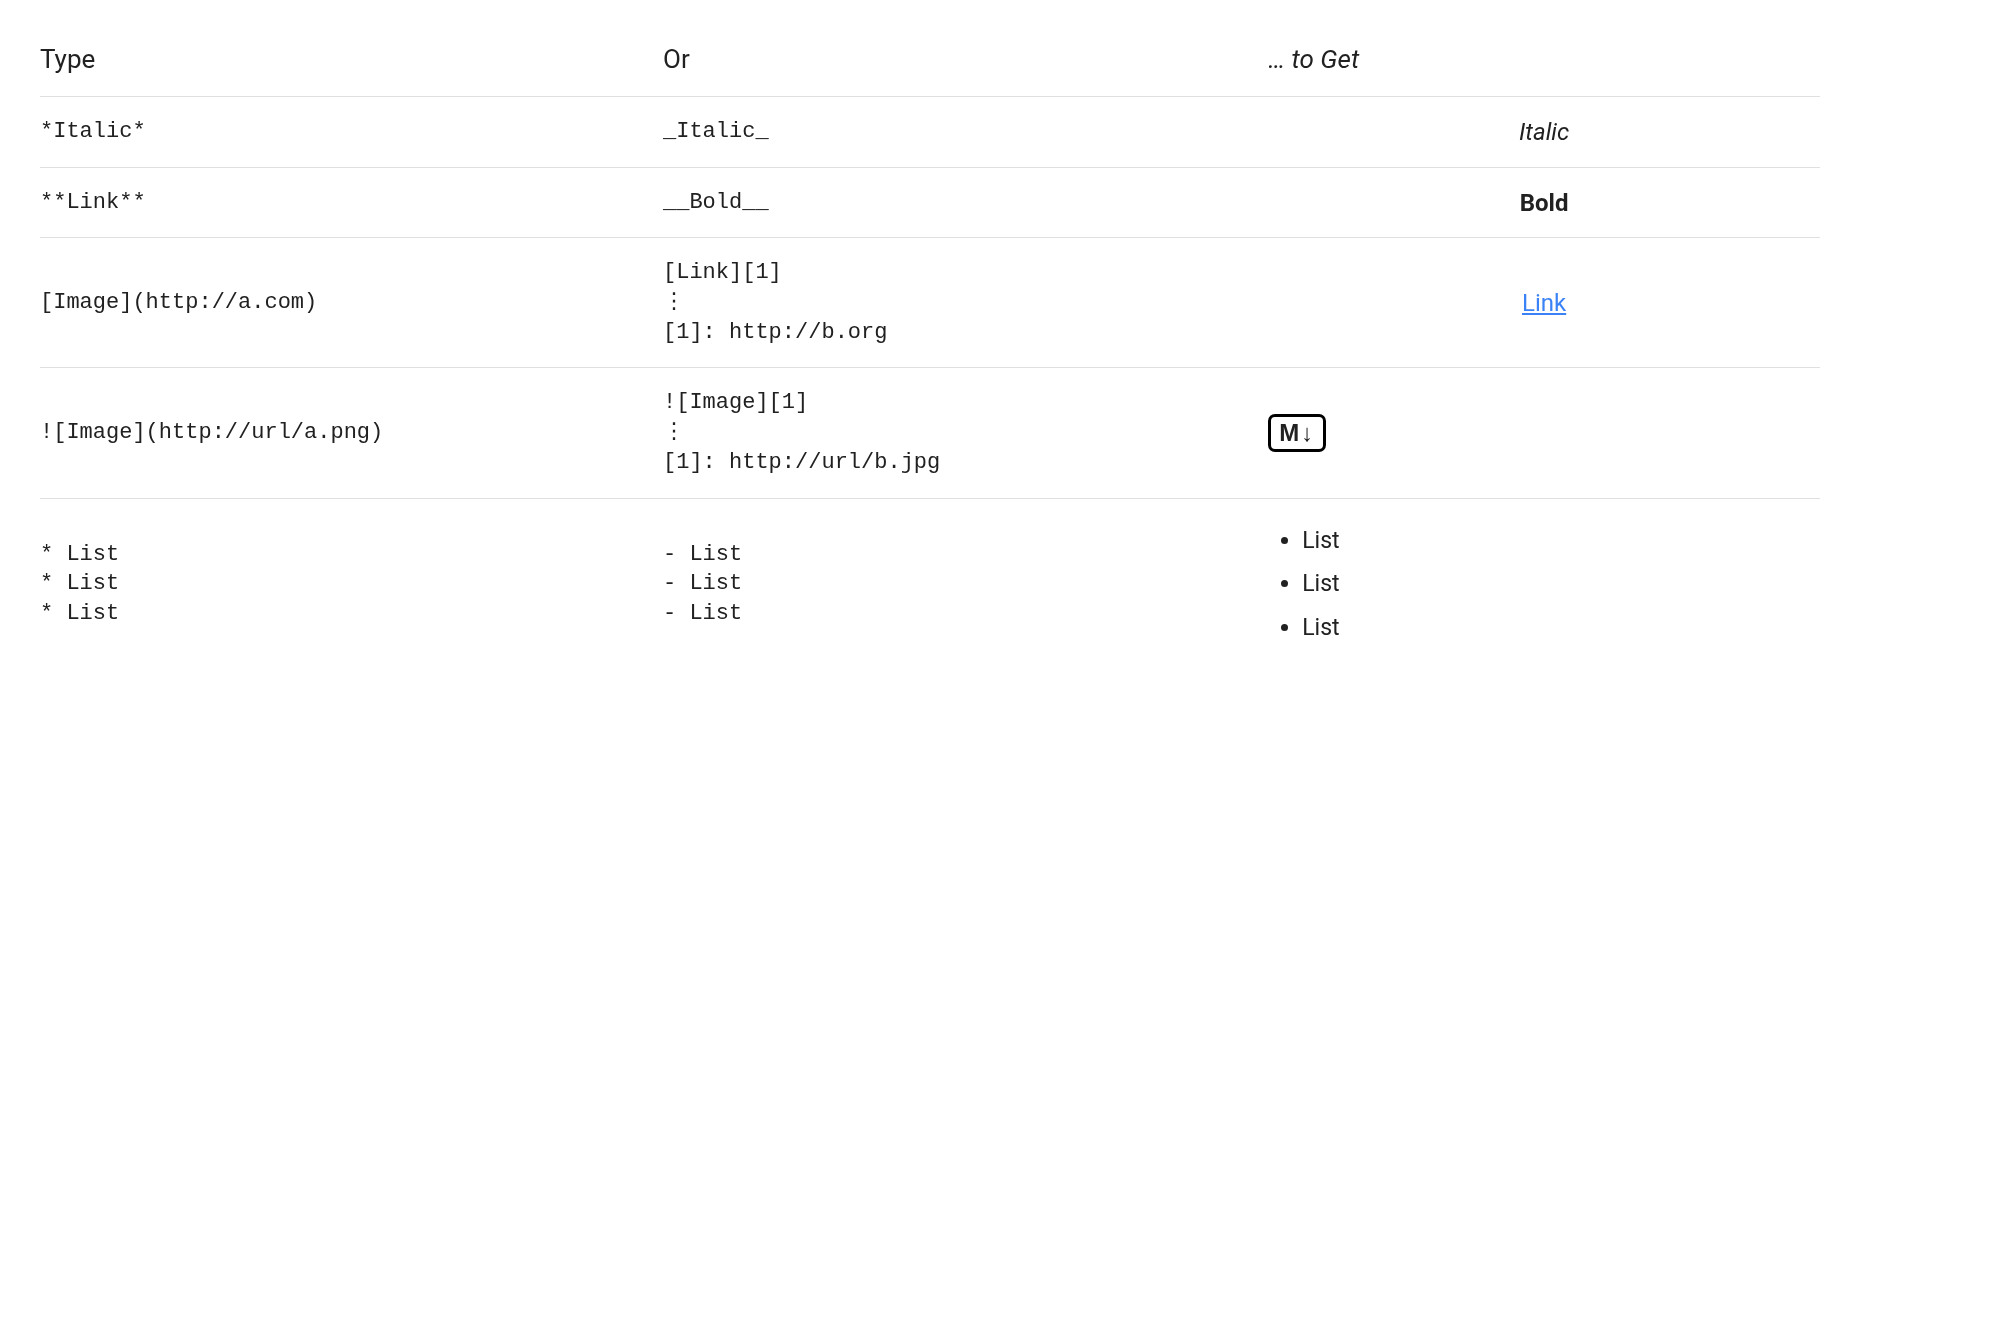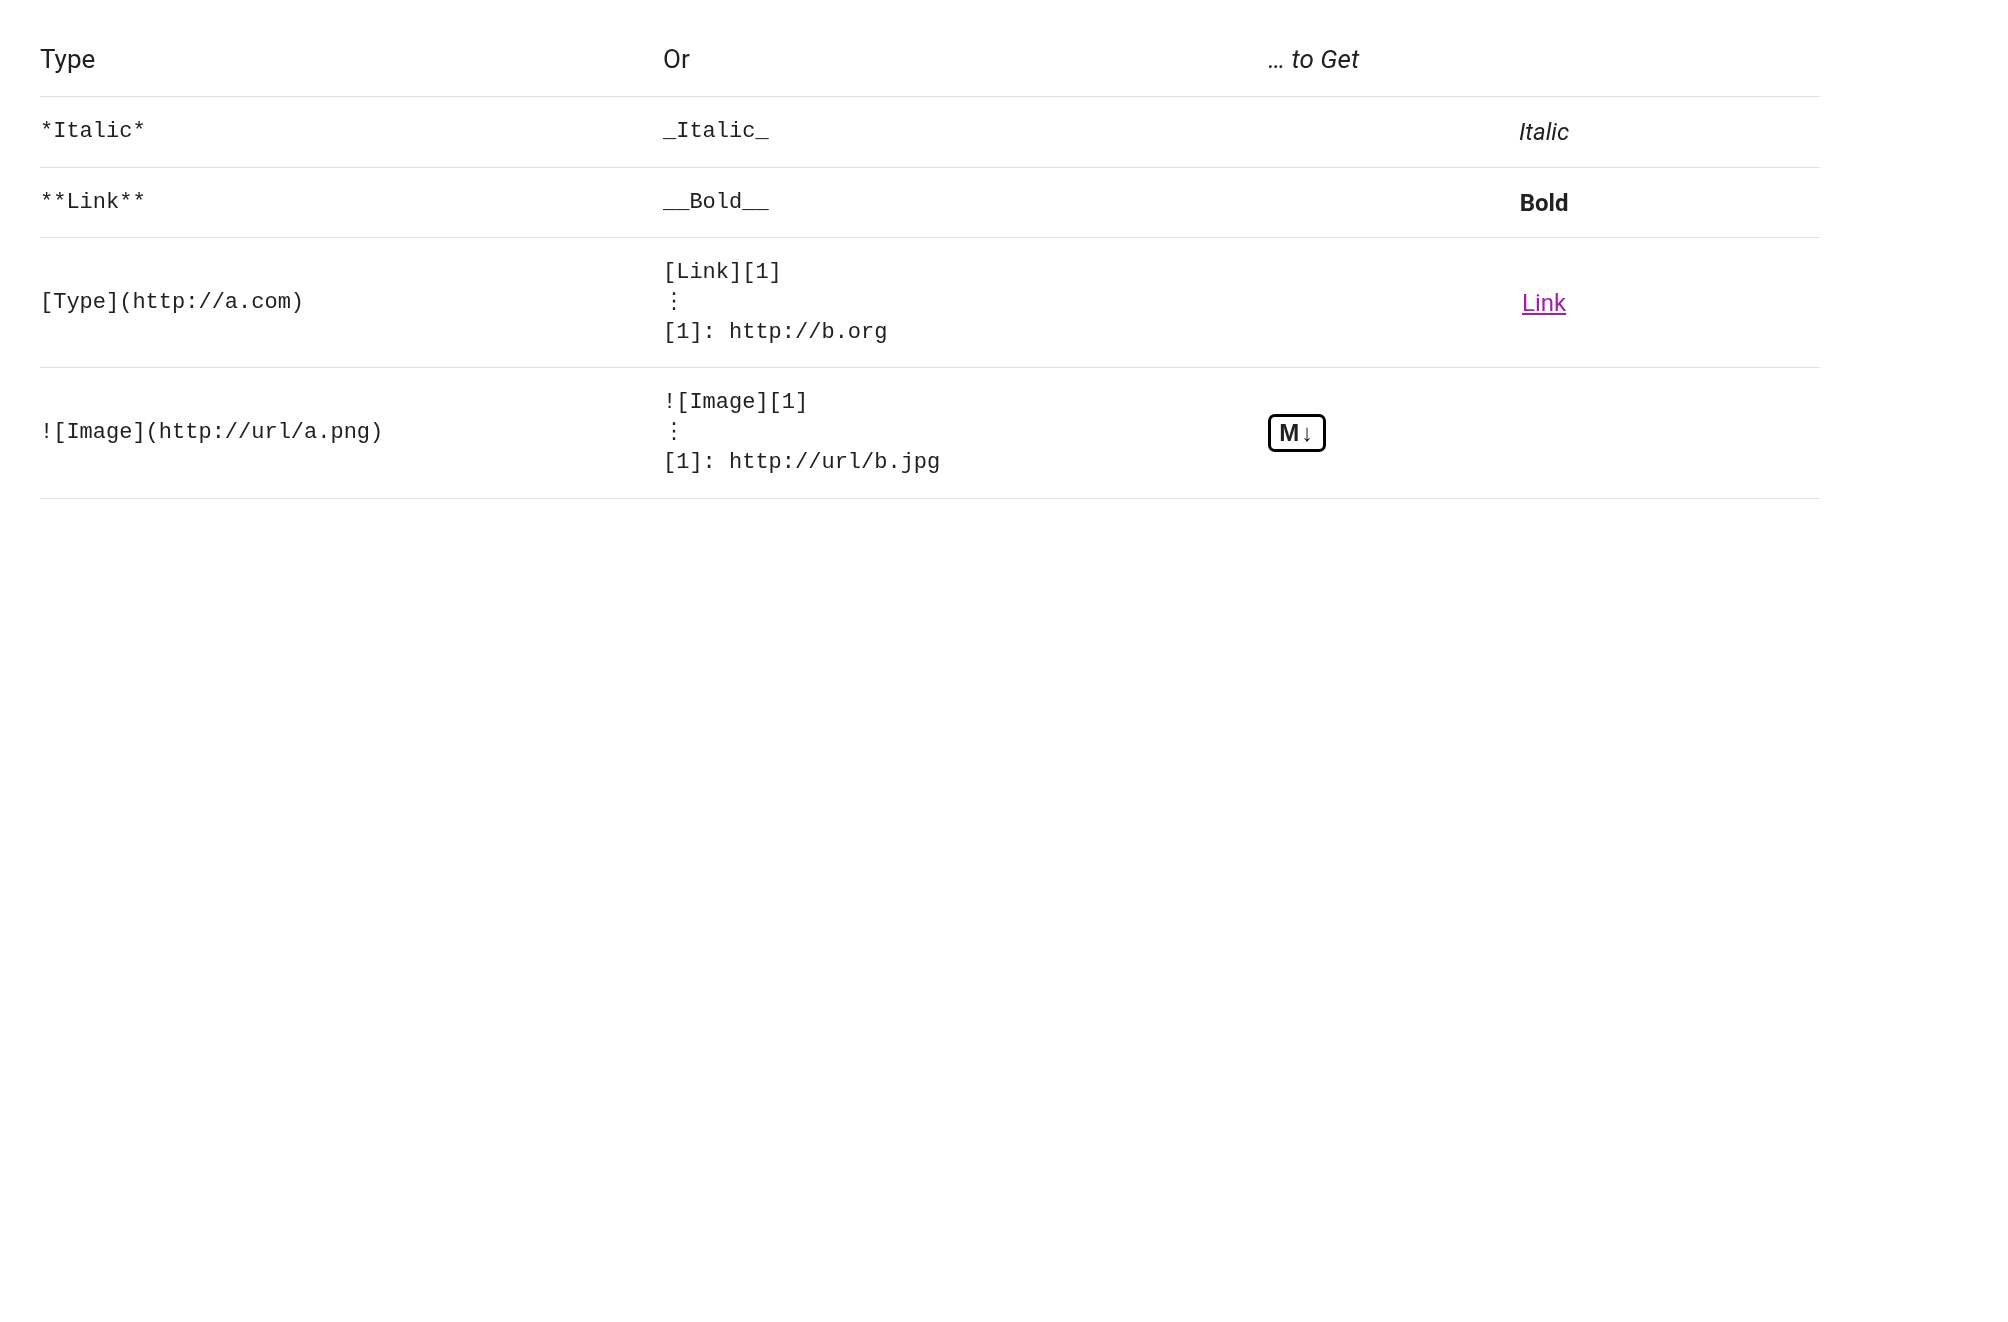--- a/index.html
+++ b/index.html
@@ -40,21 +40,21 @@
     font-size: 22px;
     white-space: pre;
     line-height: 1.35;
     color: #212121;
   }
   .sans { font-family: -apple-system, BlinkMacSystemFont, "Segoe UI", Roboto, Helvetica, Arial, sans-serif; text-align: center; }
   .italic { font-style: italic; }
   .bold { font-weight: 700; }
   .h1 { font-size: 36px; font-weight: 400; color: #222; }
   .h2 { font-size: 30px; font-weight: 400; color: #222; }
-  .link { color: #a21caf; }
+  .link { color: #3b82f6; }
   .blockquote-wrap {
     display: flex;
     align-items: center;
   }
   .bq-bar {
     width: 10px;
     height: 70px;
     background: #d0d0d0;
     margin-right: 24px;
   }
@@ -104,34 +104,49 @@
 
       <tr>
         <td class="code">**Link**</td>
         <td class="code">__Bold__</td>
         <td class="sans bold">Bold</td>
       </tr>
 
 
 
       <tr>
-        <td class="code">[Type](http://a.com)</td>
+        <td class="code">[Image](http://a.com)</td>
         <td class="code">[Link][1]
 ⋮
 [1]: http://b.org</td>
         <td class="sans"><a href="#" class="link">Link</a></td>
       </tr>
 
       <tr>
         <td class="code">![Image](http://url/a.png)</td>
         <td class="code">![Image][1]
 ⋮
 [1]: http://url/b.jpg</td>
         <td>
           <span class="md-badge">M↓</span>
         </td>
       </tr>
 
 
+      <tr class="nolast">
+        <td class="code">* List
+* List
+* List</td>
+        <td class="code">- List
+- List
+- List</td>
+        <td>
+          <ul class="render-list">
+            <li>List</li>
+            <li>List</li>
+            <li>List</li>
+          </ul>
+        </td>
+      </tr>
 
     </tbody>
   </table>
 </div>
 
 </body></html>

